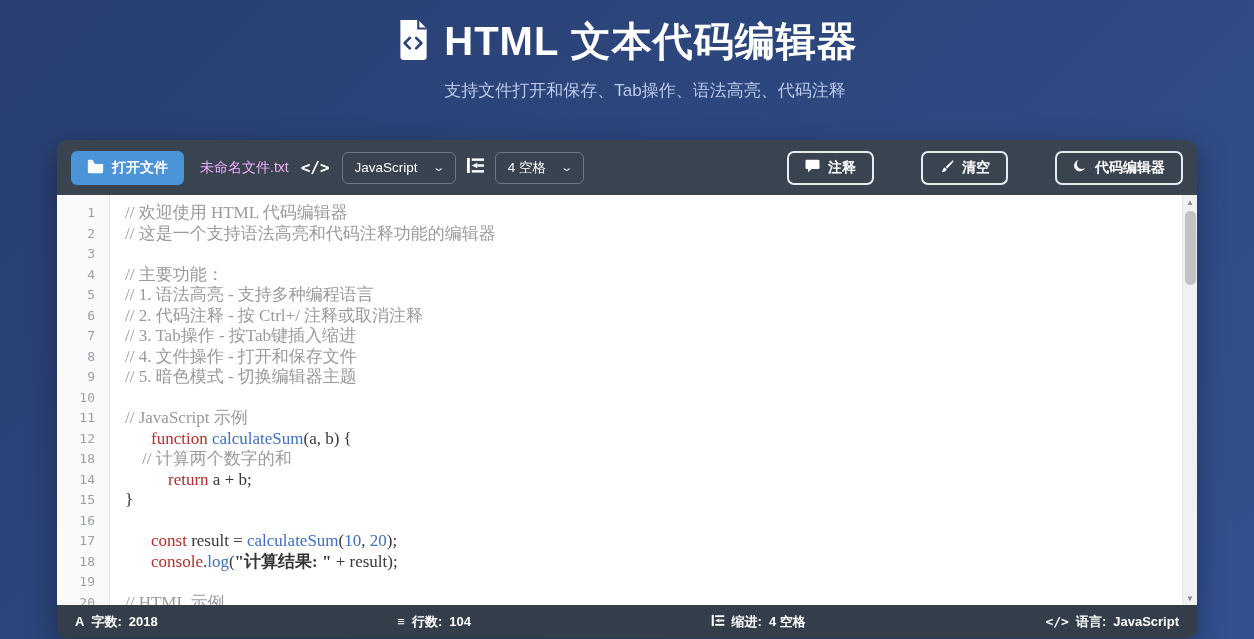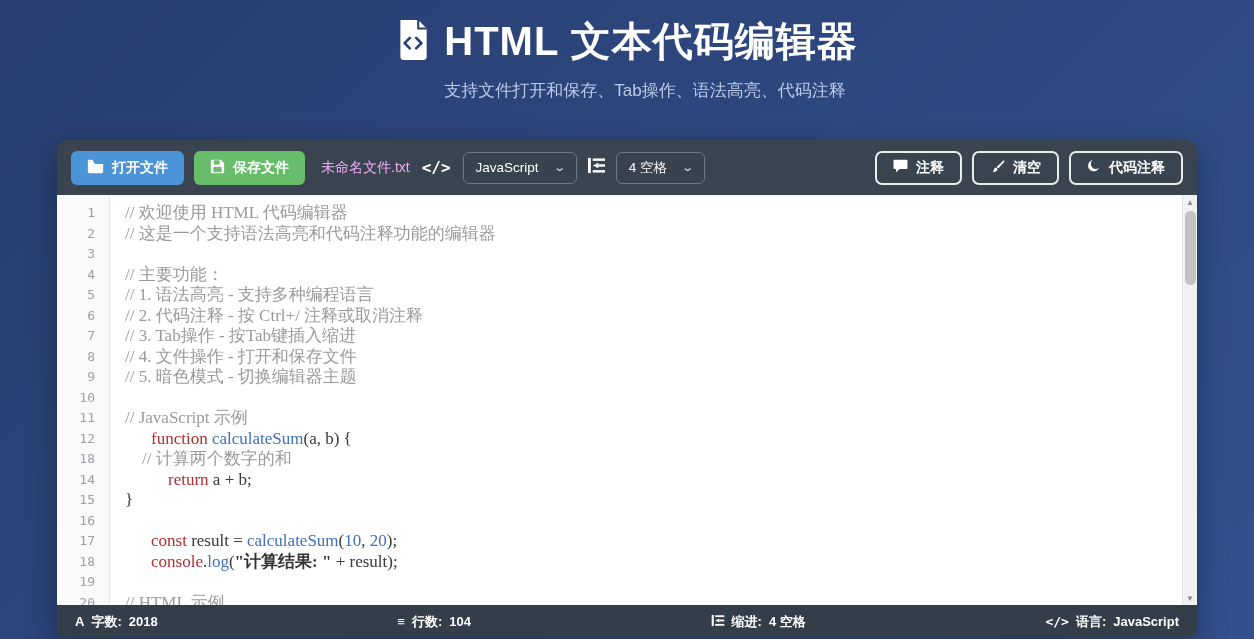--- a/index.html
+++ b/index.html
@@ -29,21 +29,21 @@
     display: flex; align-items: center; justify-content: space-between; padding: 0 14px;
   }
   .tb-left, .tb-right { display: flex; align-items: center; gap: 10px; }
   .btn {
     display: inline-flex; align-items: center; gap: 8px; height: 34px; padding: 0 16px;
     border: none; border-radius: 6px; color: #fff; font-size: 14px; font-weight: bold;
     font-family: inherit; cursor: pointer;
   }
   .btn-open { background: var(--open-bg, #4b94d8); }
   .btn-save { background: var(--save-bg, #67bd6a); }
-  .btn-outline { background: transparent; border: 2px solid #e9edf2; border-radius: 7px; }
+  .btn-outline { background: transparent; border: 2px solid #e9edf2; border-radius: 7px; margin-left: 37px; }
   .filename { color: #f0abfc; font-size: 14px; margin-left: 6px; }
   .code-glyph { color: #fff; font-weight: bold; font-size: 16px; font-family: "DejaVu Sans Mono", monospace; margin: 0 2px; }
   .fake-select {
     display: inline-flex; align-items: center; gap: 16px; height: 32px; padding: 0 12px;
     border: 1px solid #6e7988; border-radius: 6px; background: #39434f; color: #fff;
     font-size: 13.5px; cursor: pointer;
   }
   .chev { font-size: 11px; color: #e6e9ee; transform: scaleX(1.4); }
   .icon-svg { display: inline-block; vertical-align: middle; }
 
@@ -115,30 +115,20 @@
     <div class="toolbar">
       <div class="tb-left">
         <button class="btn btn-open">
           <span class="icon-svg">
             <svg width="17" height="15" viewBox="0 0 20 17">
               <path d="M1 3 h6.5 l2 2.5 H19 v9 a1.8 1.8 0 0 1 -1.8 1.8 H2.8 A1.8 1.8 0 0 1 1 14.5 z" fill="#ffffff"></path>
               <path d="M1 3 v-1 a1.3 1.3 0 0 1 1.3 -1.3 h4.2 l1.6 2.3 z" fill="#ffffff"></path>
             </svg>
           </span>
           <span>打开文件</span>
-        </button>
-        <button class="btn btn-save">
-          <span class="icon-svg">
-            <svg width="15" height="15" viewBox="0 0 18 18">
-              <path d="M1 2.5 A1.5 1.5 0 0 1 2.5 1 H13 l4 4 v10.5 a1.5 1.5 0 0 1 -1.5 1.5 H2.5 A1.5 1.5 0 0 1 1 15.5 z" fill="#ffffff"></path>
-              <rect x="4.5" y="1.5" width="7" height="5" rx="0.8" fill="#67bd6a"></rect>
-              <rect x="4" y="9.5" width="10" height="6.5" rx="0.8" fill="#67bd6a"></rect>
-            </svg>
-          </span>
-          <span>保存文件</span>
         </button>
         <span class="filename">未命名文件.txt</span>
         <span class="code-glyph">&lt;/&gt;</span>
         <div class="fake-select">
           <span>JavaScript</span>
           <span class="chev">⌄</span>
         </div>
         <span class="icon-svg">
           <svg width="19" height="17" viewBox="0 0 20 18">
             <rect x="1" y="1" width="3" height="16" fill="#ffffff"></rect>
@@ -171,21 +161,21 @@
             </svg>
           </span>
           <span>清空</span>
         </button>
         <button class="btn btn-outline">
           <span class="icon-svg">
             <svg width="14" height="14" viewBox="0 0 18 18">
               <path d="M15.5 11.2 A7.3 7.3 0 1 1 7.2 1.4 a6 6 0 0 0 8.3 9.8 z" fill="#ffffff"></path>
             </svg>
           </span>
-          <span>代码注释</span>
+          <span>代码编辑器</span>
         </button>
       </div>
     </div>
 
     <div class="editor">
       <div class="gutter">
           <div>1</div>
           <div>2</div>
           <div>3</div>
           <div>4</div>

